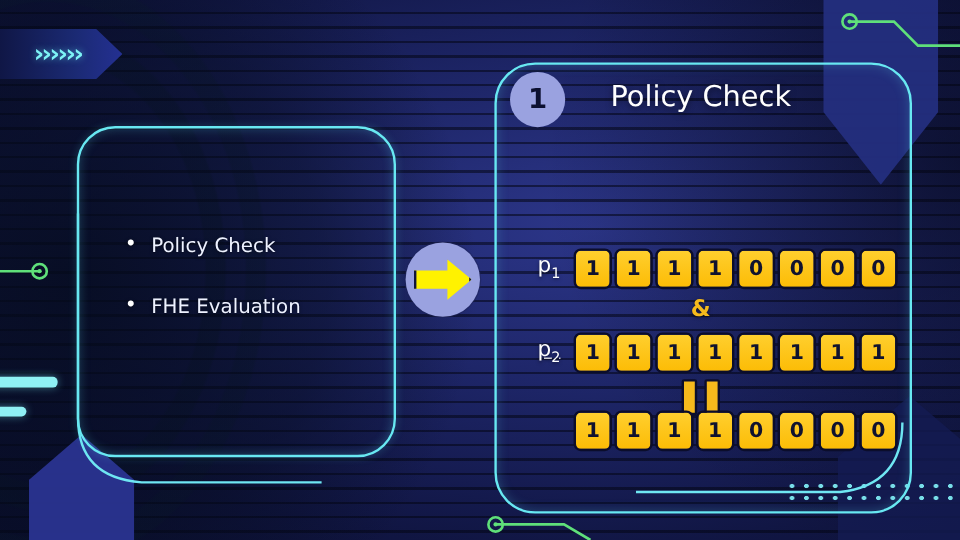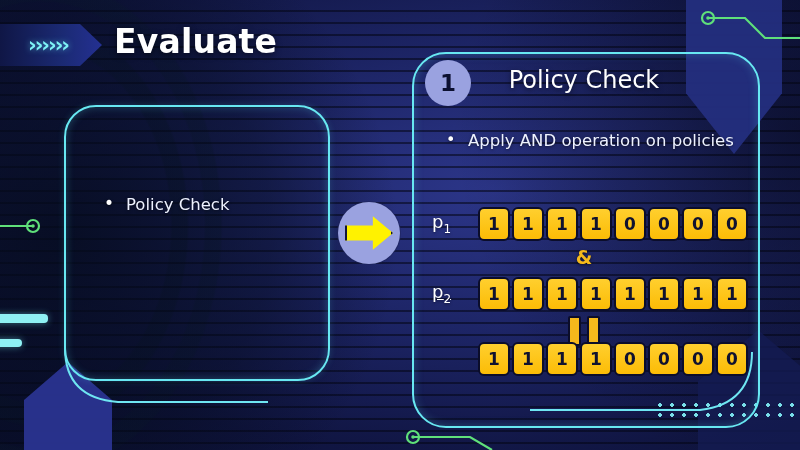--- a/index.html
+++ b/index.html
@@ -89,21 +89,21 @@
     color:#0c1030;font-size:23px;font-weight:bold;}
   .ptitle{position:absolute;left:412px;top:66px;width:344px;text-align:center;
     color:#ffffff;font-size:24px;text-shadow:0 2px 5px rgba(0,0,0,.5);}
   .pbullet{position:absolute;left:444px;top:130px;width:270px;
     color:#eef2ff;font-size:16.5px;line-height:1.32;padding-left:24px;
     text-shadow:0 1px 3px rgba(0,0,0,.5);}
   .pbullet:before{content:"\2022";position:absolute;left:2px;top:-1px;color:#fff;font-size:16px;}
 
   .bitrow{position:absolute;display:flex;gap:2px;}
   .rowlabel{position:absolute;color:#ffffff;font-size:18px;
-    text-shadow:0 1px 3px rgba(0,0,0,.5);}
+    text-shadow:0 1px 3px rgba(0,0,0,.5);margin-left:16px;}
   .rowlabel sub{font-size:12px;}
   .cell{width:28px;height:30px;background:linear-gradient(180deg,#ffcf2e 0%,#fcbc06 100%);
     border:2px solid #0b0d2b;border-radius:6px;
     display:flex;align-items:center;justify-content:center;
     color:#10122f;font-size:17px;font-weight:bold;}
   .op{position:absolute;color:#f5b91c;font-weight:bold;text-align:center;
     text-shadow:0 1px 3px rgba(0,0,0,.6);}
   .op-and{left:412px;top:246px;width:344px;font-size:19px;}
   .eqsign{position:absolute;left:412px;top:316px;width:344px;
     display:flex;justify-content:center;gap:6px;}
@@ -135,36 +135,35 @@
     <path d="M413 437 H470 L492 450" fill="none" stroke="#5fe07a" stroke-width="2.2"></path>
     <circle cx="413" cy="437" r="6" fill="none" stroke="#5fe07a" stroke-width="2.2"></circle>
     <circle cx="413" cy="437" r="1.8" fill="#5fe07a"></circle>
     <path d="M65 178 V348 Q65 398 118 402 H268" fill="none" stroke="#6fe6f2" stroke-width="2"></path>
     <path d="M752 352 Q752 404 700 410 H530" fill="none" stroke="#6fe6f2" stroke-width="2"></path>
   </svg>
 
   <div class="banner">
     <span class="chev">››››››</span>
   </div>
-  <div class="title">Evaluate</div>
 
   <div class="card">
     <ul>
       <li>Policy Check</li>
+      <li>FHE Evaluation</li>
     </ul>
   </div>
 
   <div class="arrowcircle">
     <div class="arrowshape"></div>
   </div>
 
   <div class="panel"></div>
   <div class="badge">1</div>
   <div class="ptitle">Policy Check</div>
-  <div class="pbullet">Apply AND operation on policies</div>
 
   <div class="rowlabel" style="left:432px;top:211px;">
     <span>p</span><sub>1</sub>
   </div>
   <div class="bitrow" id="row0" style="left:478px;top:207px;">
       <div class="cell">1</div>
       <div class="cell">1</div>
       <div class="cell">1</div>
       <div class="cell">1</div>
       <div class="cell">0</div>

